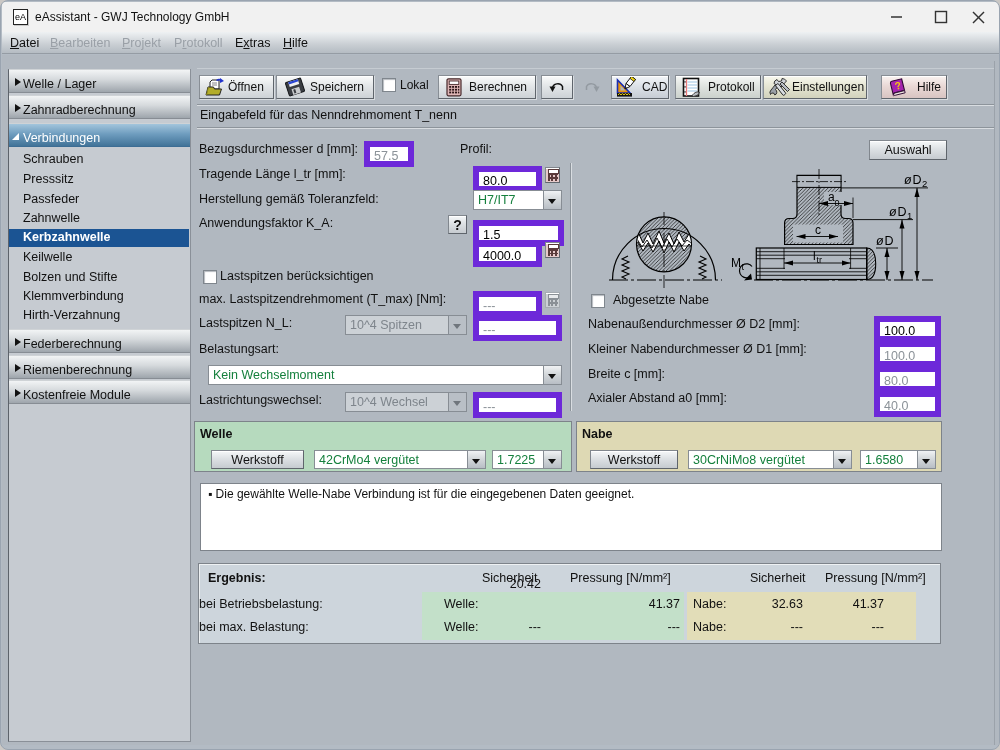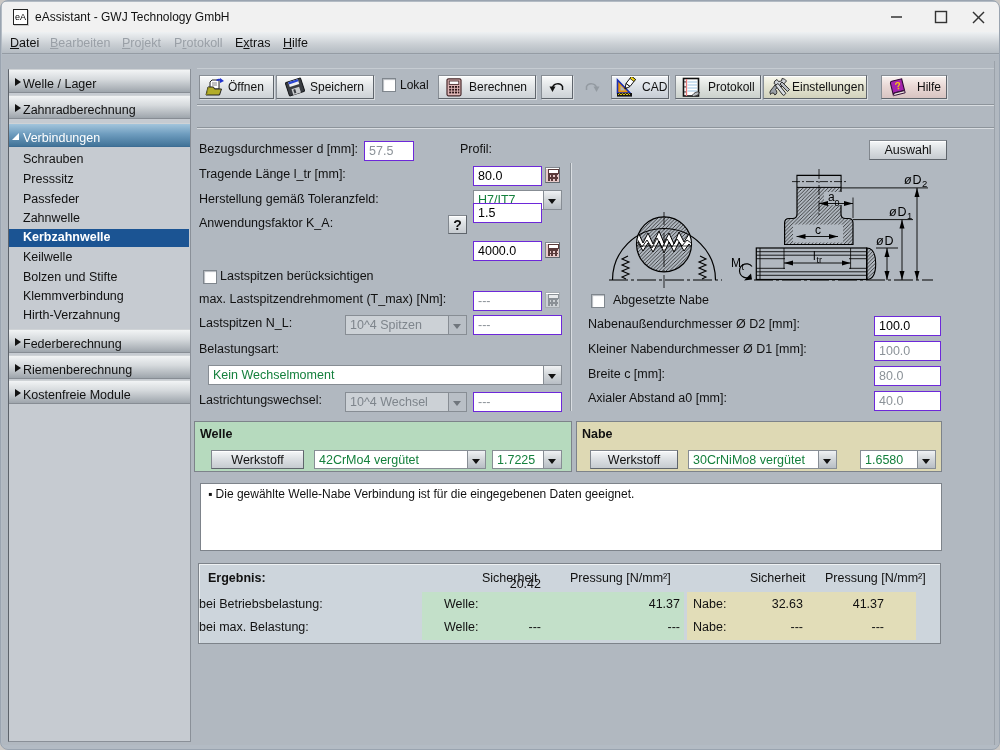--- a/index.html
+++ b/index.html
@@ -12,21 +12,21 @@
 #titlebar .ttl { position:absolute; left:33px; top:8px; font-size:12px; color:#111; }
 #appicon { position:absolute; left:11px; top:7px; width:15px; height:16px; background:#fff;
   border:1px solid #222; box-shadow:1px 1px 0 #c8c8c8; font-size:9px; color:#000; text-align:center; line-height:14px; }
 .wbtn { position:absolute; top:0; }
 #menubar { position:absolute; left:1px; top:31px; width:998px; height:22px;
   background:linear-gradient(#eef1f3, #c9ced3 60%, #b5bcc3); border-bottom:1px solid #959ca4; }
 .mi { position:absolute; top:4px; font-size:12.5px; color:#111; }
 .mi.dis { color:#9aa0a7; }
 .mi u { text-decoration:underline; }
 .lbl { position:absolute; font-size:12.5px; color:#111; white-space:nowrap; }
-.inp { position:absolute; background:#fff; border:1px solid #6d28d9; font-size:12.5px; color:#000;
+.inp { position:absolute; background:#fff; border:6px solid #6d28d9; font-size:12.5px; color:#000;
   padding:2px 0 12px 4px; white-space:nowrap; overflow:hidden; }
 .inp.dis { color:#8b9298; }
 .tbtn { position:absolute; height:24px; background:linear-gradient(#fafbfb, #e3e6e8 45%, #cdd2d6);
   border:1px solid #888e95; border-right-color:#5f656c; border-bottom-color:#5f656c;
   box-shadow:inset 0 1px 0 #fff, 1px 1px 0 rgba(255,255,255,0.5);
   font-size:12px; color:#111; text-align:center; }
 .sbtn { position:absolute; background:linear-gradient(#f6f8f9, #dde1e4 45%, #c6cbd0);
   border:1px solid #81878e; border-right-color:#5f656c; border-bottom-color:#5f656c;
   box-shadow:inset 0 1px 0 #fff;
   font-size:12.5px; color:#111; text-align:center; }
@@ -225,40 +225,41 @@
   <div class="lbl tl" style="left:916px;top:79px">Hilfe</div>
   <svg style="position:absolute;left:886px;top:76px" width="21" height="21" viewBox="0 0 21 21">
     <g transform="rotate(-14 10 10)">
       <path d="M4.5 16.5 L4.5 5 Q4.5 3.2 6.3 3.2 L16.5 3.2 L16.5 15 L6.3 15 Q5.4 15 4.5 16.5 Z" fill="#a423ae" stroke="#2e0a33" stroke-width="1.1"></path>
       <path d="M4.7 16.7 Q5.4 15.4 6.5 15.3 L16.5 15.3 L16.5 17.6 L6.3 17.6 Q4.9 17.6 4.7 16.7 Z" fill="#efe9e2" stroke="#2e0a33" stroke-width="0.9"></path>
       <text x="8" y="12.6" font-size="10.5" font-weight="bold" fill="#f2c411" font-family="Liberation Sans">?</text>
     </g>
   </svg>
 
   <div class="sep" style="left:196px;top:103px;width:797px"></div>
+  <div class="lbl" style="left:199px;top:107px">Eingabefeld für das Nenndrehmoment T_nenn</div>
   <div class="sep" style="left:196px;top:126px;width:797px"></div>
 
   <div class="lbl" style="left:198px;top:141px">Bezugsdurchmesser d [mm]:</div>
   <div class="inp dis" style="left:363px;top:140px;width:50px;height:20px">57.5</div>
   <div class="lbl" style="left:459px;top:141px">Profil:</div>
   <div class="sbtn" style="left:868px;top:139px;width:78px;height:20px;padding-top:2px">Auswahl</div>
 
   <div class="lbl" style="left:198px;top:166px">Tragende Länge l_tr [mm]:</div>
   <div class="inp" style="left:472px;top:165px;width:69px;height:20px">80.0</div>
   <div class="sbtn calc" style="left:544px;top:166px;width:15px;height:16px"></div>
 
   <div class="lbl" style="left:198px;top:191px">Herstellung gemäß Toleranzfeld:</div>
   <div class="dd" style="left:472px;top:189px;width:89px;height:20px">
       <span class="tx">H7/IT7</span>
       <span class="ar"></span>
     </div>
 
   <div class="lbl" style="left:198px;top:215px">Anwendungsfaktor K_A:</div>
   <div class="sbtn" style="left:447px;top:214px;width:19px;height:19px;font-weight:bold;padding-top:1px;font-size:14px">?</div>
-  <div class="inp" style="left:472px;top:202px;width:69px;height:20px">1.5</div>
+  <div class="inp" style="left:472px;top:219px;width:91px;height:20px">1.5</div>
 
   <div class="inp" style="left:472px;top:240px;width:69px;height:20px">4000.0</div>
   <div class="sbtn calc" style="left:544px;top:241px;width:15px;height:16px"></div>
 
   <div class="cb" style="left:202px;top:269px"></div>
   <div class="lbl" style="left:219px;top:268px">Lastspitzen berücksichtigen</div>
 
   <div class="lbl" style="left:198px;top:291px">max. Lastspitzendrehmoment (T_max) [Nm]:</div>
   <div class="inp dis" style="left:472px;top:290px;width:69px;height:20px">---</div>
   <div class="sbtn calc dis" style="left:544px;top:291px;width:15px;height:16px"></div>
@@ -393,21 +394,21 @@
       <span class="ar"></span>
     </div>
   <div class="dd" style="left:491px;top:449px;width:70px;height:19px">
       <span class="tx">1.7225</span>
       <span class="ar"></span>
     </div>
 
   <div style="position:absolute;left:575px;top:420px;width:366px;height:51px;background:#ded9b4;border:1px solid #7d838a"></div>
   <div class="lbl" style="left:581px;top:426px;font-weight:bold">Nabe</div>
   <div class="sbtn" style="left:589px;top:449px;width:88px;height:19px;padding-top:2px">Werkstoff</div>
-  <div class="dd" style="left:687px;top:449px;width:149px;height:19px">
+  <div class="dd" style="left:687px;top:449px;width:164px;height:19px">
       <span class="tx">30CrNiMo8 vergütet</span>
       <span class="ar"></span>
     </div>
   <div class="dd" style="left:859px;top:449px;width:76px;height:19px">
       <span class="tx">1.6580</span>
       <span class="ar"></span>
     </div>
 
   <div style="position:absolute;left:199px;top:482px;width:742px;height:68px;background:#fff;border:1px solid #7d838a"></div>
   <div class="lbl" style="left:207px;top:486px;font-size:12px">▪ Die gewählte Welle-Nabe Verbindung ist für die eingegebenen Daten geeignet.</div>

